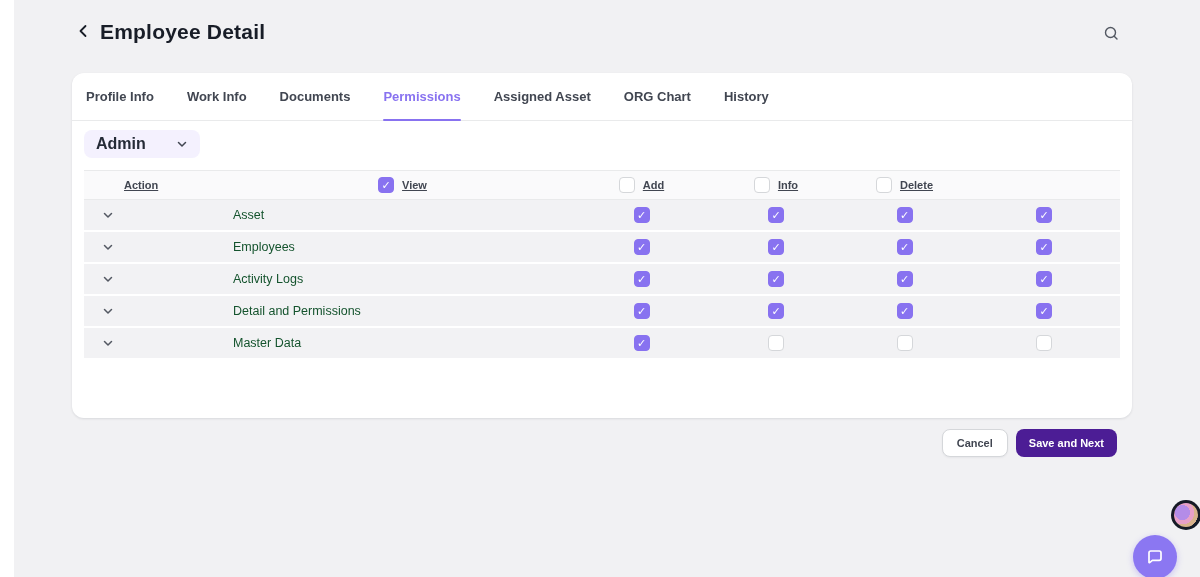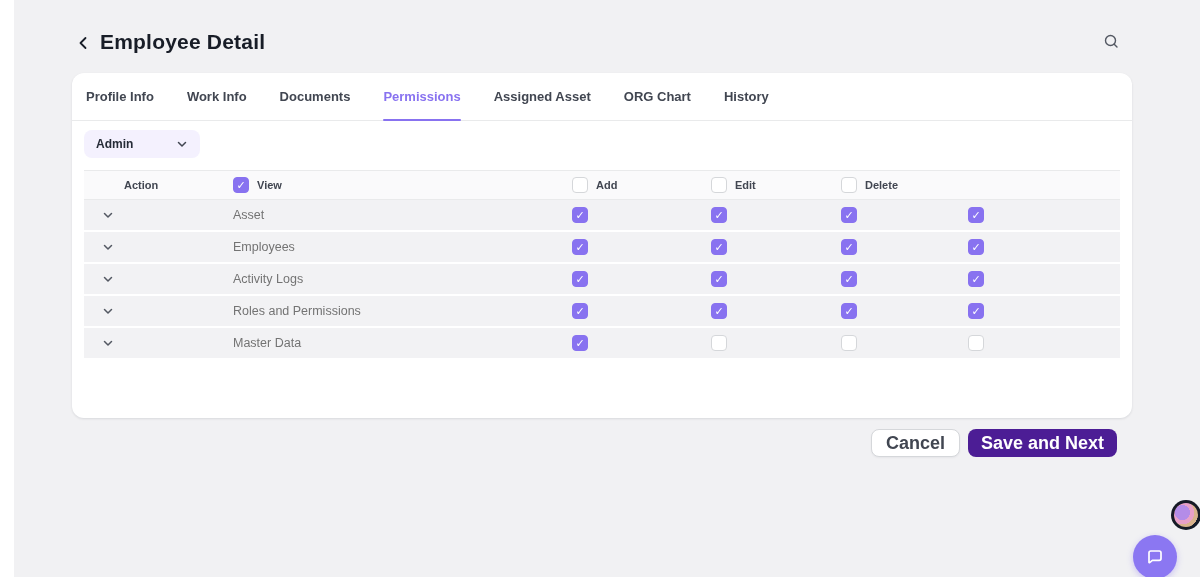--- a/index.html
+++ b/index.html
@@ -6,66 +6,66 @@
   html,body { width:1200px; height:577px; }
   body {
     position:relative; overflow:hidden;
     background:#F1F1F3;
     font-family:"Liberation Sans","DejaVu Sans",sans-serif;
     color:#414651;
   }
   .left-edge { position:absolute; left:0; top:0; width:14px; height:577px; background:#FFFFFF; }
 
   
-  .topbar { position:absolute; left:72px; top:20px; width:1060px; height:34px; display:flex; align-items:flex-end; }
+  .topbar { position:absolute; left:72px; top:20px; width:1060px; height:34px; display:flex; align-items:flex-start; }
   .back-btn { width:22px; height:22px; display:flex; align-items:center; justify-content:center; cursor:pointer; margin-right:6px; }
   .page-title { font-size:21px; font-weight:700; color:#181D27; letter-spacing:.2px; }
   .search-btn { margin-left:auto; width:26px; height:26px; display:flex; align-items:center; justify-content:center; cursor:pointer; margin-right:8px; }
 
   
   .card {
     position:absolute; left:72px; top:73px; width:1060px; height:345px;
     background:#FFFFFF; border-radius:12px;
     box-shadow:0 1px 3px rgba(16,24,40,.07), 0 1px 2px rgba(16,24,40,.04);
   }
   .tabs { display:flex; align-items:stretch; height:48px; border-bottom:1px solid #E9EAEB; padding:0 14px; gap:33px; }
   .tab { display:flex; align-items:center; font-size:13px; font-weight:600; color:#414651; cursor:pointer; position:relative; white-space:nowrap; }
   .tab.active { color:#8872F0; }
   .tab.active::after { content:""; position:absolute; left:0; right:0; bottom:-1px; height:2px; background:#8872F0; border-radius:2px; }
 
   .role-select {
     margin:9px 0 0 12px; width:116px; height:28px; border-radius:8px;
     background:#F4F1FE; display:flex; align-items:center; padding:0 12px; cursor:pointer;
   }
-  .role-select .val { font-size:12px; font-weight:600; color:#252B37; }
+  .role-select .val { font-size:16px; font-weight:600; color:#252B37; }
   .role-select .chev { margin-left:auto; display:flex; }
 
   
   .table { margin:12px 12px 0 12px; width:1036px; }
   .trow { display:grid; grid-template-columns:149px 339px 139px 130px 127px 1fr; align-items:center; }
   .thead { height:30px; background:#FAFAFB; border-top:1px solid #E9EAEB; border-bottom:1px solid #E9EAEB; }
-  .thead .hlabel { font-size:11px; font-weight:700; color:#414651; }
+  .thead .hlabel { font-size:11px; font-weight:700; color:#414651;text-decoration:underline; }
   .thead .c-action { padding-left:40px; }
   .tbody .trow { height:32px; background:#F2F2F4; border-bottom:2px solid #FFFFFF; }
-  .c-check { display:flex; align-items:center; gap:8px; }
+  .c-check { display:flex; align-items:center; gap:8px;justify-content:center; }
   .c-action-row { padding-left:16px; display:flex; align-items:center; }
-  .module-name { font-size:12.5px; color:#737373; }
+  .module-name { font-size:12.5px; color:#14532d; }
   .expand { width:16px; height:16px; display:flex; align-items:center; justify-content:center; cursor:pointer; }
 
   .cb {
     width:16px; height:16px; border-radius:4px; background:#FFFFFF;
     border:1px solid #D5D7DA; display:inline-flex; align-items:center; justify-content:center;
     cursor:pointer; flex:0 0 auto;
   }
   .cb.checked { background:#8872F0; border-color:#8872F0; }
   .cb.checked::after { content:"✓"; color:#fff; font-size:11px; font-weight:700; line-height:1; }
 
   
   .footer-actions { position:absolute; top:429px; left:72px; width:1045px; display:flex; justify-content:flex-end; gap:8px; }
-  .btn { height:28px; border-radius:8px; display:inline-flex; align-items:center; justify-content:center; font-size:18px; font-weight:600; cursor:pointer; border:1px solid transparent; }
+  .btn { height:28px; border-radius:8px; display:inline-flex; align-items:center; justify-content:center; font-size:11px; font-weight:600; cursor:pointer; border:1px solid transparent; }
   .btn-cancel { background:#FFFFFF; border-color:#D5D7DA; color:#414651; padding:0 14px; box-shadow:0 1px 2px rgba(16,24,40,.05); }
   .btn-save { background:#4c1d95; color:#FFFFFF; padding:0 12px; }
 
   
   .avatar {
     position:absolute; left:1171px; top:500px; width:30px; height:30px; border-radius:50%;
     background:#151A26; display:flex; align-items:center; justify-content:center; cursor:pointer;
   }
   .avatar .inner {
     width:24px; height:24px; border-radius:50%;
@@ -123,21 +123,21 @@
       <div class="c-check">
         <span class="cb checked" id="hcb-view"></span>
         <span class="hlabel">View</span>
       </div>
       <div class="c-check">
         <span class="cb" id="hcb-add"></span>
         <span class="hlabel">Add</span>
       </div>
       <div class="c-check">
         <span class="cb" id="hcb-edit"></span>
-        <span class="hlabel">Edit</span>
+        <span class="hlabel">Info</span>
       </div>
       <div class="c-check">
         <span class="cb" id="hcb-delete"></span>
         <span class="hlabel">Delete</span>
       </div>
     </div>
     <div class="tbody" id="tbody">
         <div class="trow">
           <div class="c-action-row">
             <span class="expand">
@@ -205,21 +205,21 @@
           </div>
         </div>
         <div class="trow">
           <div class="c-action-row">
             <span class="expand">
               <svg width="12" height="12" viewBox="0 0 12 12" fill="none">
                 <path d="M2.5 4.5L6 8L9.5 4.5" stroke="#535862" stroke-width="1.5" stroke-linecap="round" stroke-linejoin="round"></path>
               </svg>
             </span>
           </div>
-          <div class="module-name">Roles and Permissions</div>
+          <div class="module-name">Detail and Permissions</div>
           <div class="c-check">
             <span class="cb checked"></span>
           </div>
           <div class="c-check">
             <span class="cb checked"></span>
           </div>
           <div class="c-check">
             <span class="cb checked"></span>
           </div>
           <div class="c-check">

